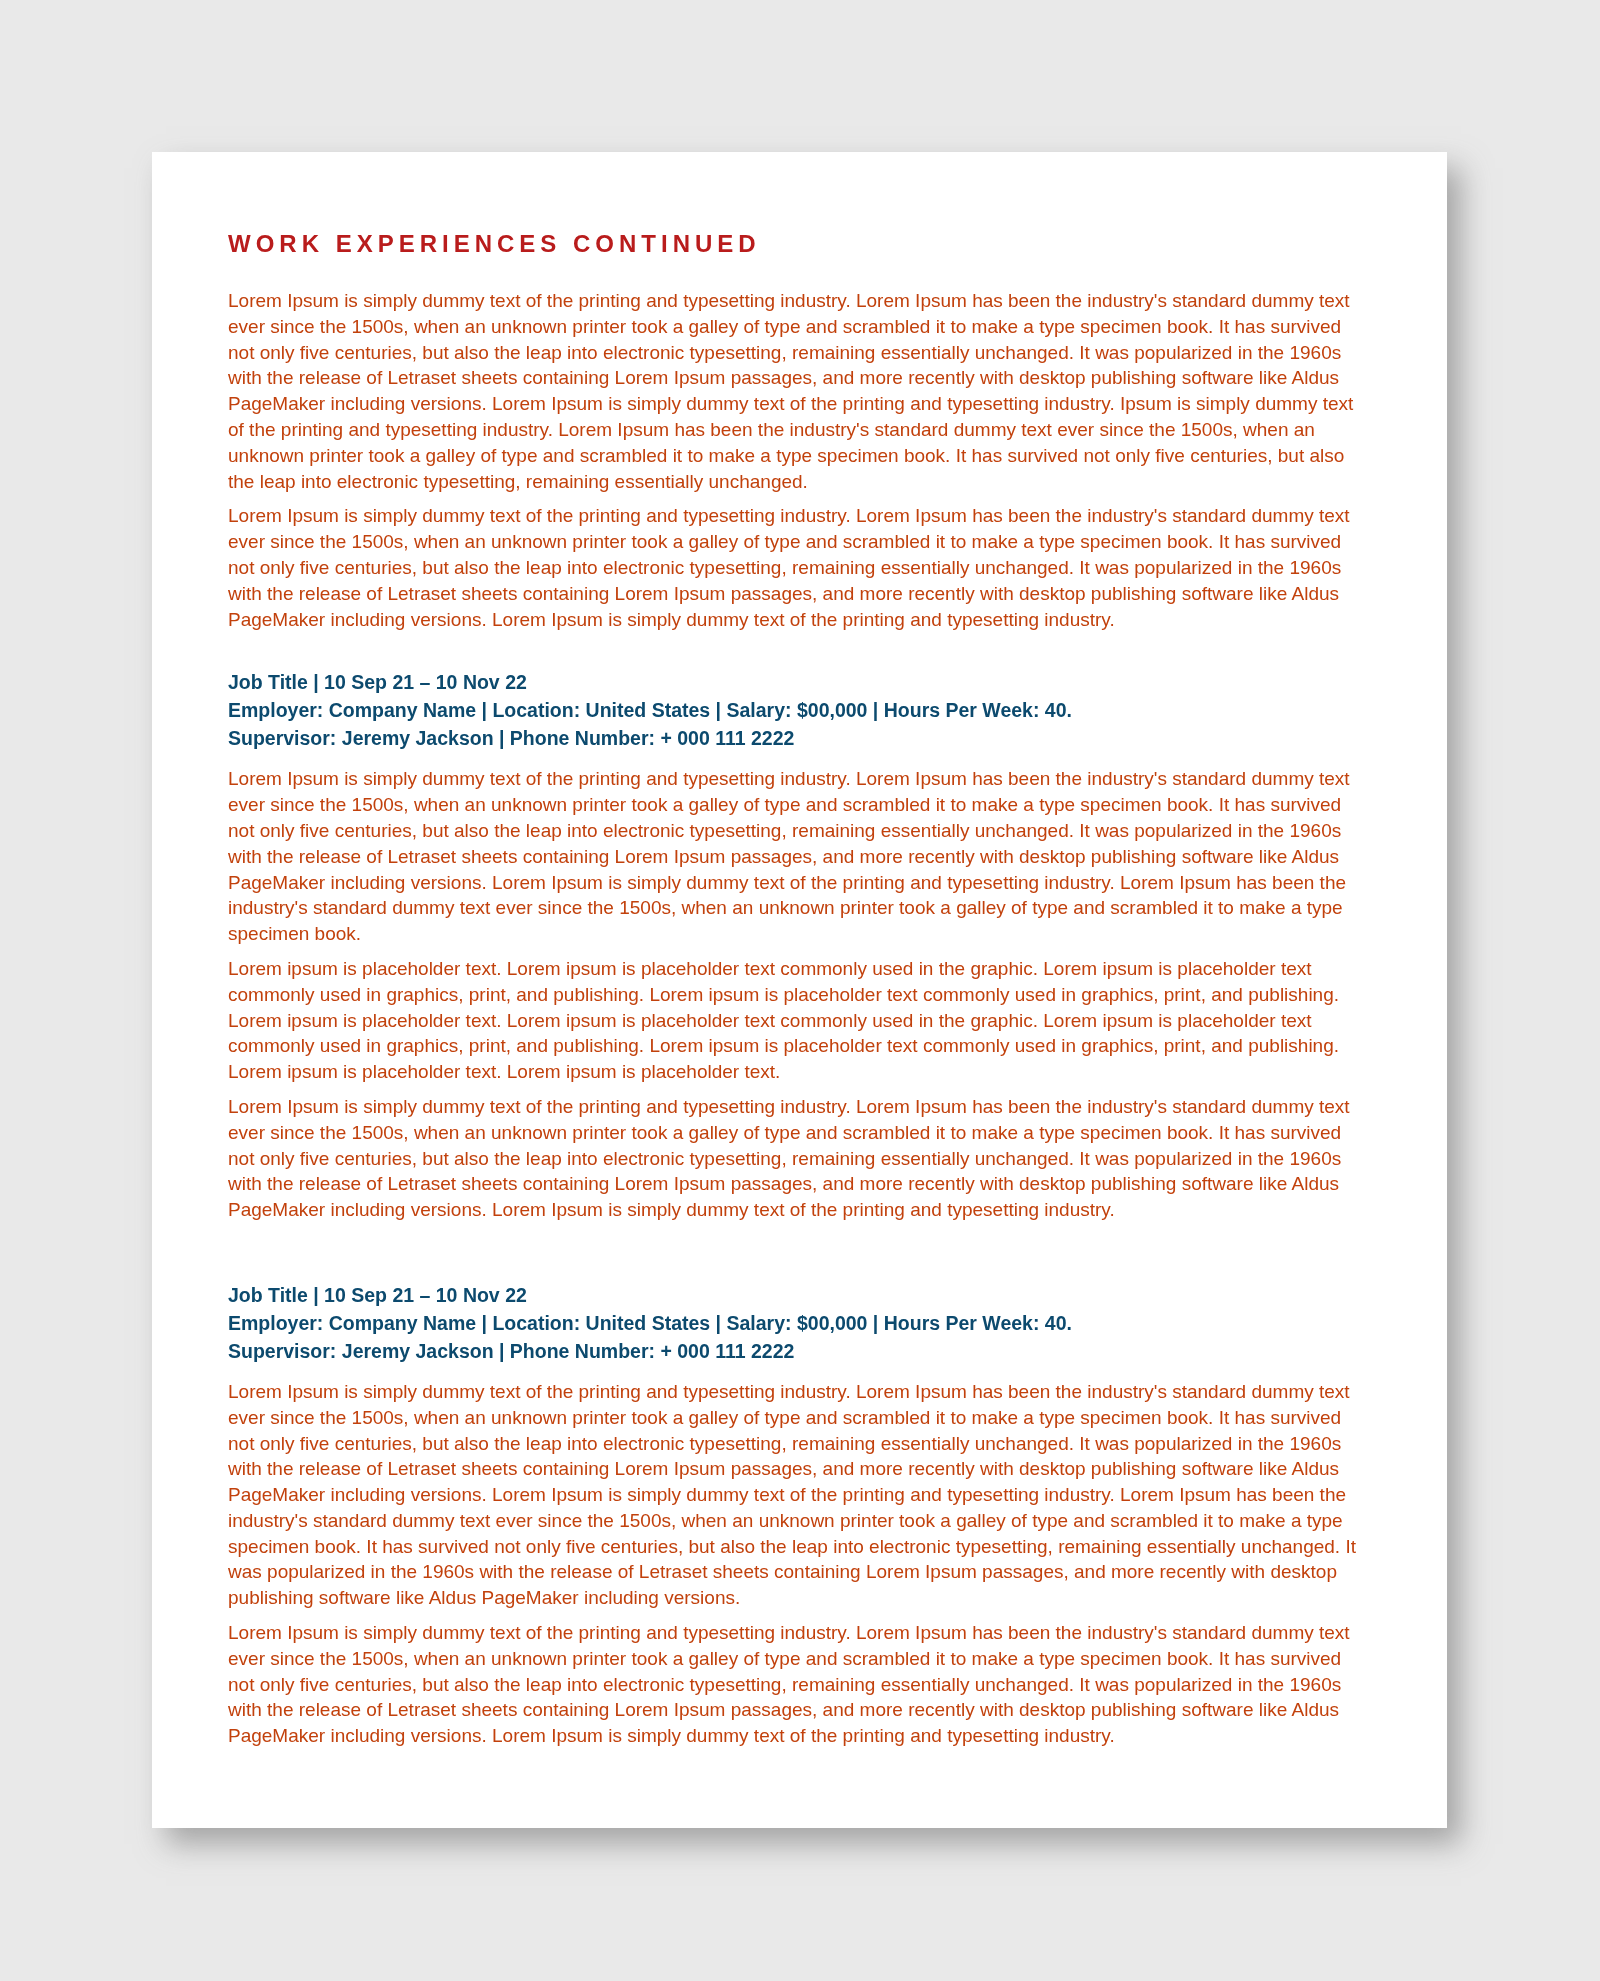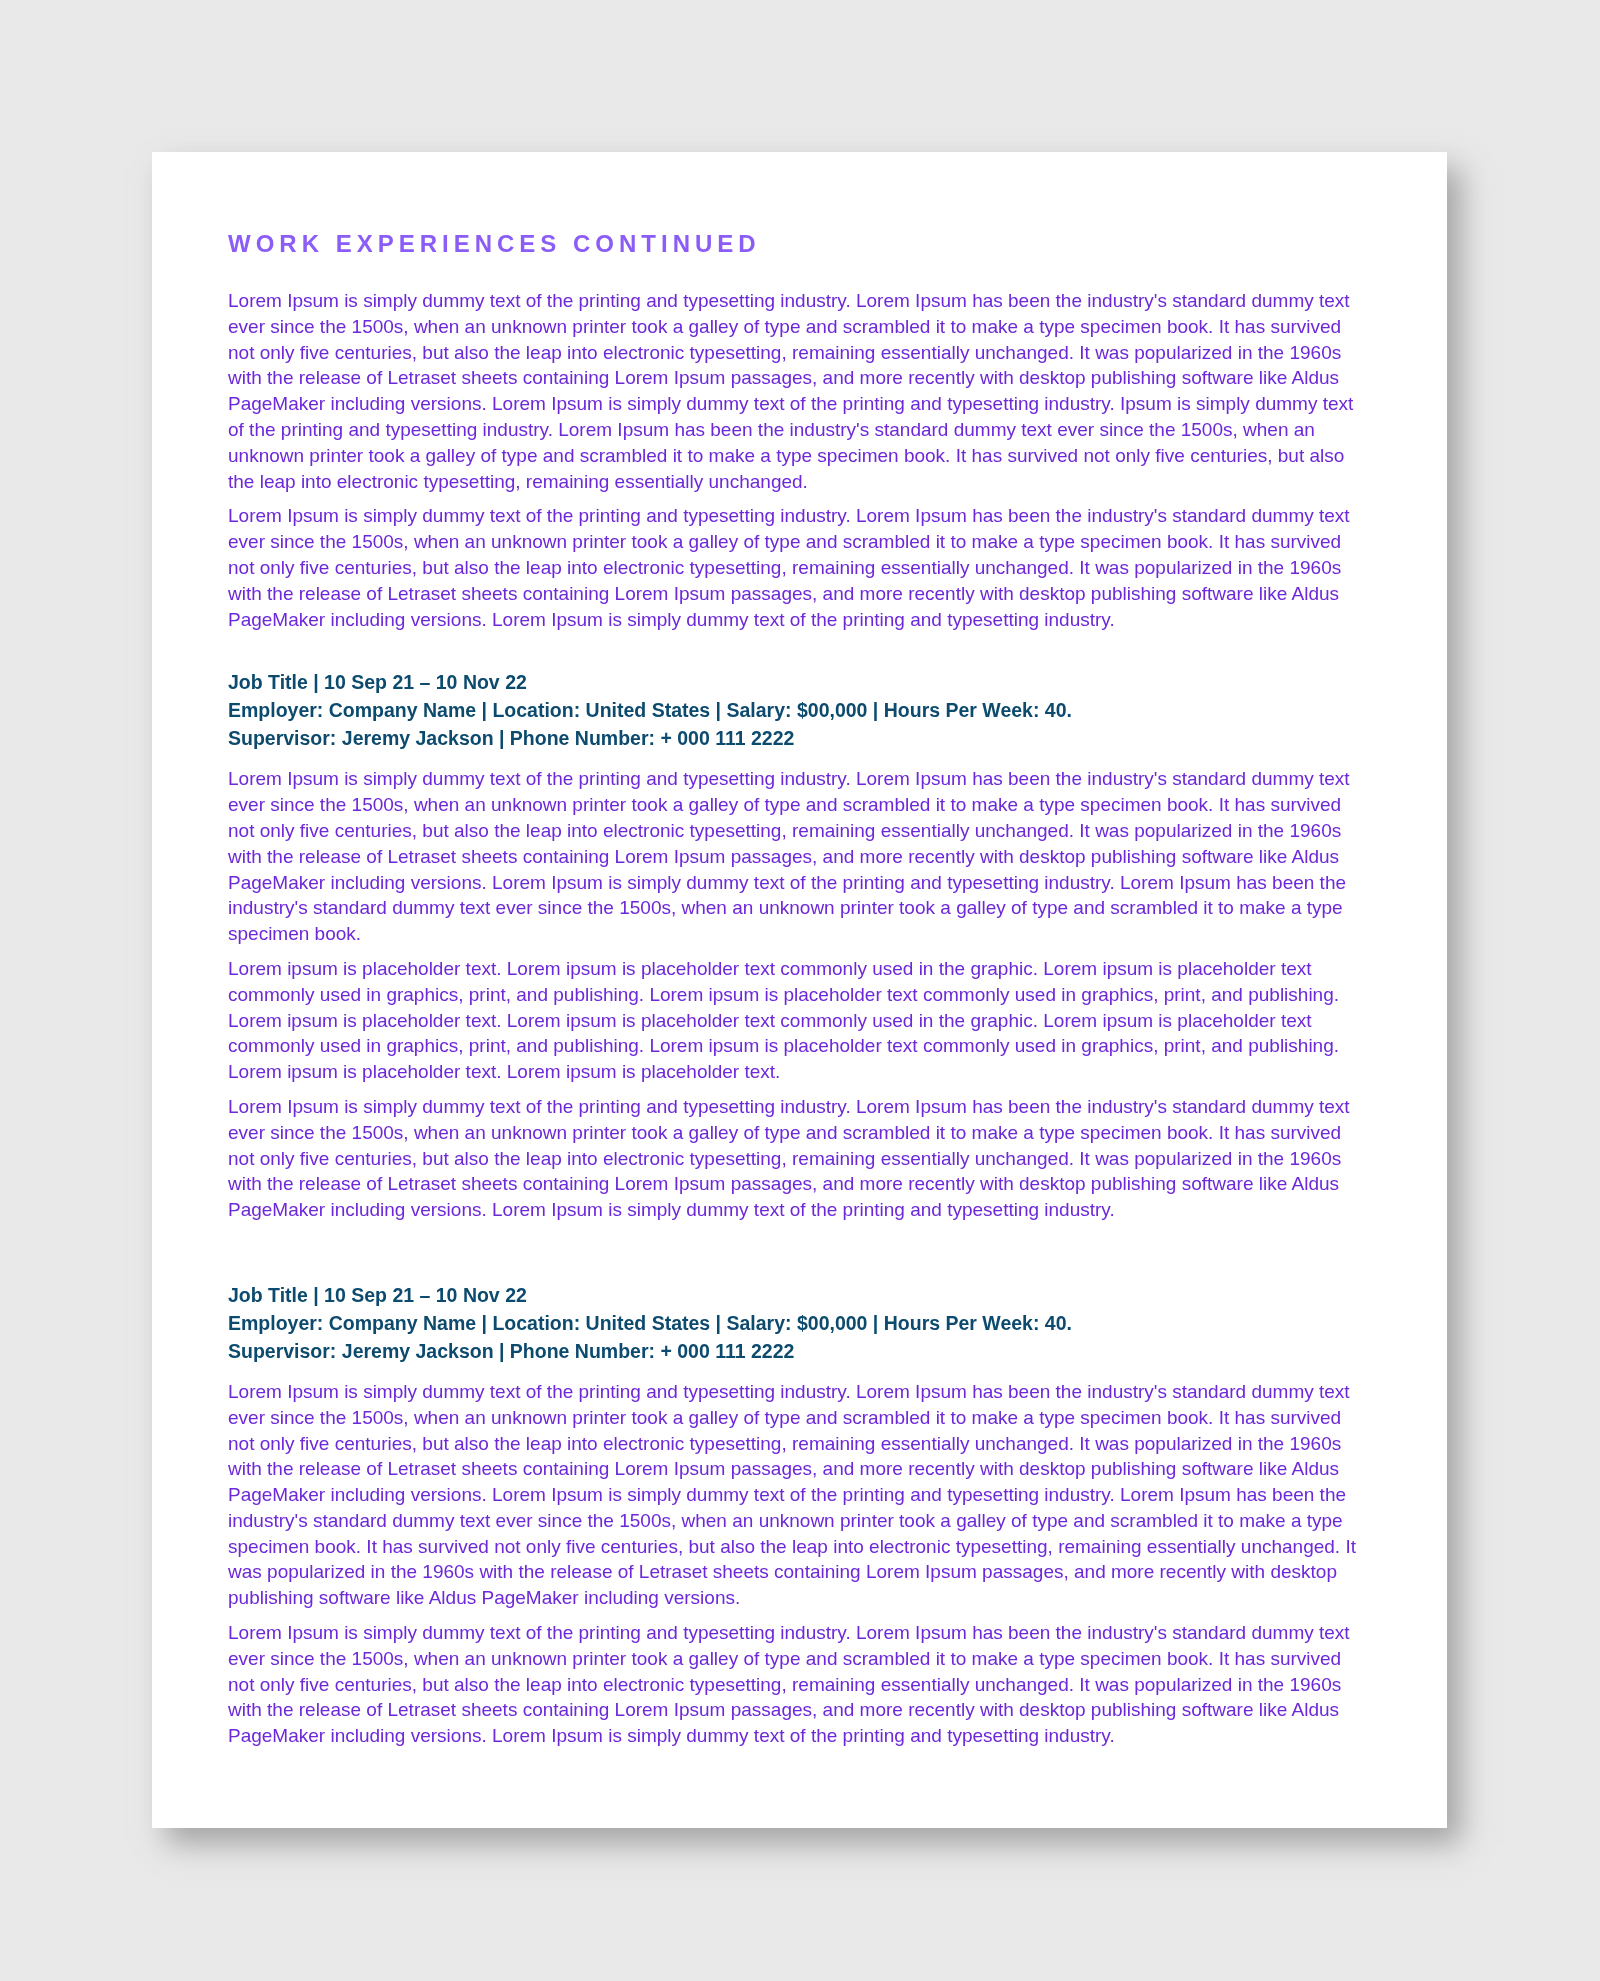--- a/index.html
+++ b/index.html
@@ -22,28 +22,28 @@
     height: 1676px;
     background: #ffffff;
     box-shadow: 14px 16px 28px rgba(110,110,110,0.55);
     box-sizing: border-box;
     padding: 78px 88px 0 76px;
   }
   .section-heading {
     font-size: 24px;
     font-weight: 700;
     letter-spacing: 5px;
-    color: #8b5cf6;
+    color: #b91c1c;
     margin: 0 0 30px 0;
     line-height: 28px;
   }
   p.body-par {
     font-size: 19px;
     line-height: 25.8px;
-    color: #6d28d9;
+    color: #c2410c;
     margin: 0 0 9px 0;
     text-align: left;
   }
   .job {
     margin-top: 36px;
   }
   .job.job-2 {
     margin-top: 58px;
   }
   .job-head {

